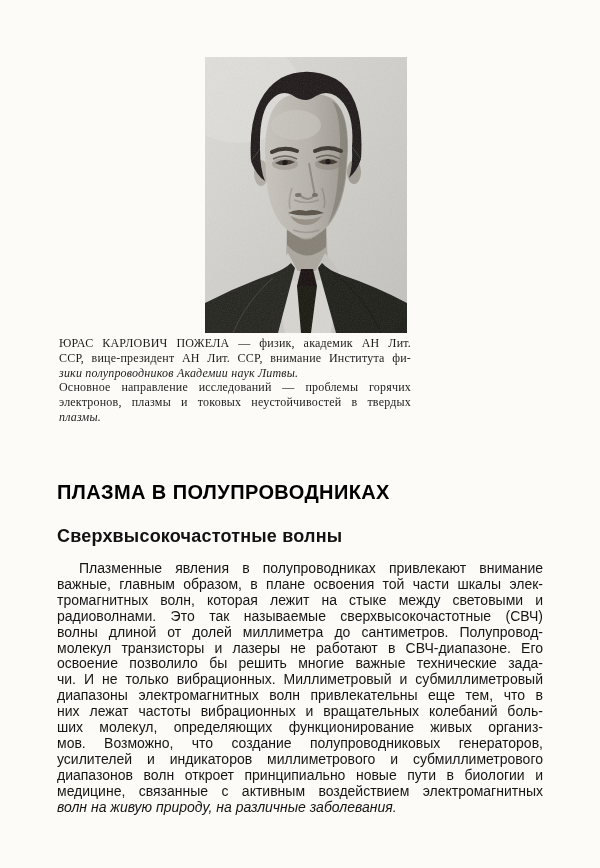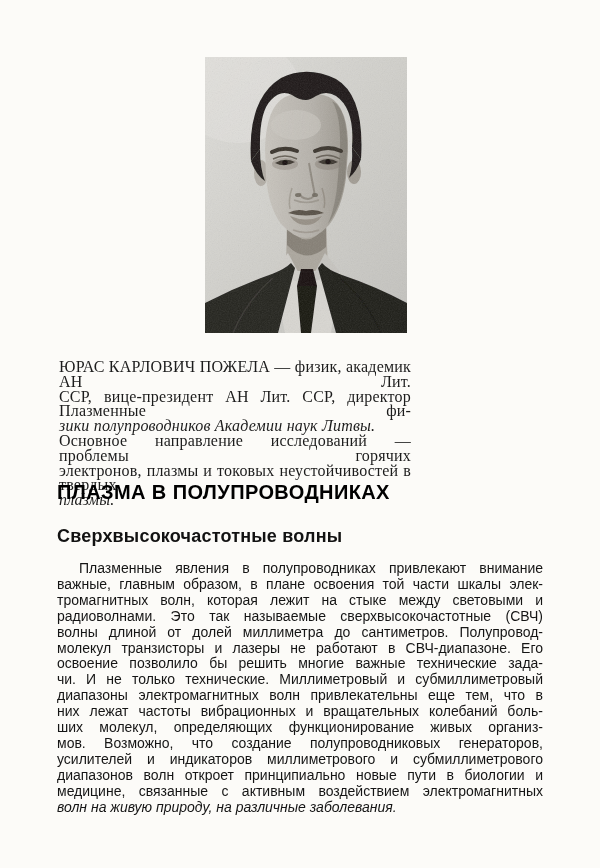--- a/index.html
+++ b/index.html
@@ -16,24 +16,24 @@
     position: absolute;
     left: 205px;
     top: 57px;
     width: 202px;
     height: 276px;
   }
   .photo svg { display: block; }
   .caption {
     position: absolute;
     left: 59px;
-    top: 360px;
+    top: 336px;
     width: 352px;
     font-family: "Liberation Serif", serif;
-    font-size: 16px;
+    font-size: 12px;
     line-height: 14.8px;
     letter-spacing: 0.2px;
     color: #1c1c1c;
   }
   .heading {
     position: absolute;
     left: 57px;
     top: 481px;
     margin: 0;
     font-size: 20px;
@@ -139,40 +139,40 @@
         <path d="M28 276 Q42 243 68 221" stroke="#3c3a35" stroke-width="1.6" fill="none" opacity="0.8"></path>
         <path d="M176 276 Q162 244 136 222" stroke="#11100e" stroke-width="1.6" fill="none" opacity="0.8"></path>
       </g>
 
       <rect width="202" height="276" filter="url(#grain)" opacity="0.15"></rect>
     </svg>
   </div>
 
   <div class="caption">
     <div class="jl">ЮРАС КАРЛОВИЧ ПОЖЕЛА — физик, академик АН Лит.</div>
-    <div class="jl">ССР, вице-президент АН Лит. ССР, директор Плазменные фи-</div>
+    <div class="jl">ССР, вице-президент АН Лит. ССР, внимание Института фи-</div>
     <div class="jl pend">зики полупроводников Академии наук Литвы.</div>
     <div class="jl">Основное направление исследований — проблемы горячих</div>
     <div class="jl">электронов, плазмы и токовых неустойчивостей в твердых</div>
     <div class="jl pend">плазмы.</div>
   </div>
 
   <h1 class="heading">ПЛАЗМА В ПОЛУПРОВОДНИКАХ</h1>
 
   <h2 class="subheading">Сверхвысокочастотные волны</h2>
 
   <div class="bodytext">
     <div class="jl ind">Плазменные явления в полупроводниках привлекают внимание</div>
     <div class="jl">важные, главным образом, в плане освоения той части шкалы элек-</div>
     <div class="jl">тромагнитных волн, которая лежит на стыке между световыми и</div>
     <div class="jl">радиоволнами. Это так называемые сверхвысокочастотные (СВЧ)</div>
     <div class="jl">волны длиной от долей миллиметра до сантиметров. Полупровод-</div>
     <div class="jl">молекул транзисторы и лазеры не работают в СВЧ-диапазоне. Его</div>
     <div class="jl">освоение позволило бы решить многие важные технические зада-</div>
-    <div class="jl">чи. И не только технические. Миллиметровый и субмиллиметровый</div>
+    <div class="jl">чи. И не только вибрационных. Миллиметровый и субмиллиметровый</div>
     <div class="jl">диапазоны электромагнитных волн привлекательны еще тем, что в</div>
     <div class="jl">них лежат частоты вибрационных и вращательных колебаний боль-</div>
     <div class="jl">ших молекул, определяющих функционирование живых организ-</div>
     <div class="jl">мов. Возможно, что создание полупроводниковых генераторов,</div>
     <div class="jl">усилителей и индикаторов миллиметрового и субмиллиметрового</div>
     <div class="jl">диапазонов волн откроет принципиально новые пути в биологии и</div>
     <div class="jl">медицине, связанные с активным воздействием электромагнитных</div>
     <div class="jl pend">волн на живую природу, на различные заболевания.</div>
   </div>
 

